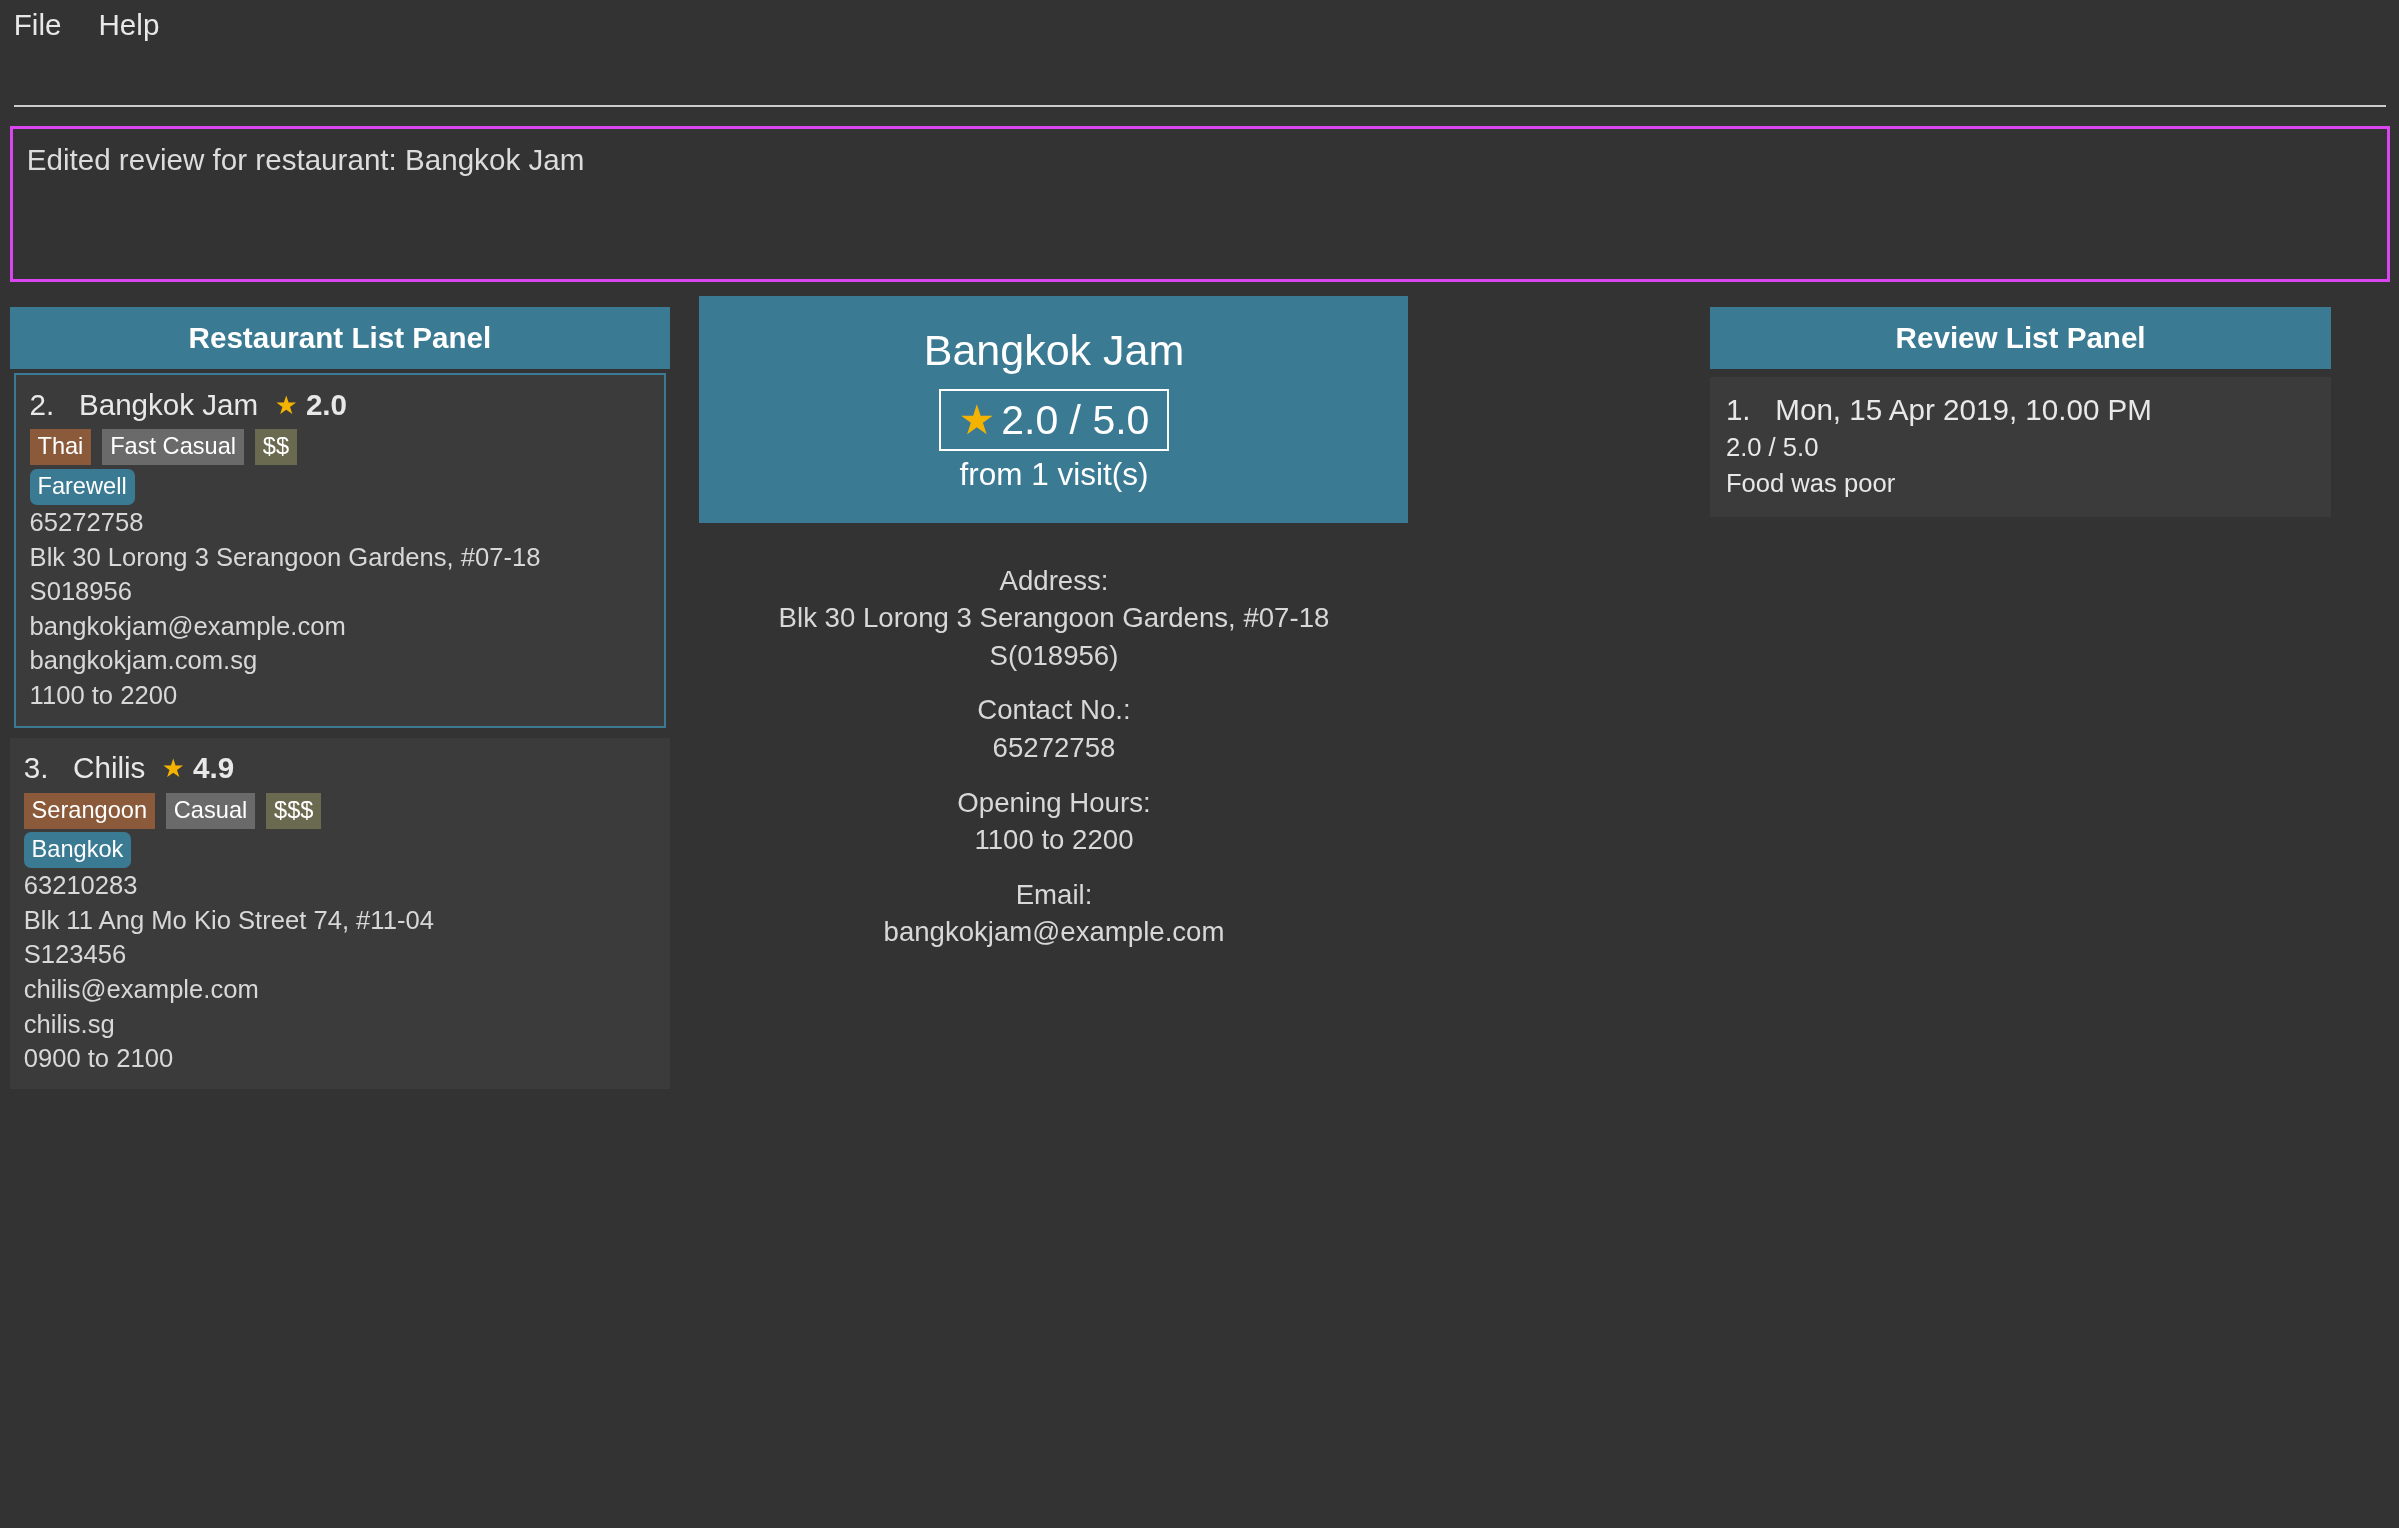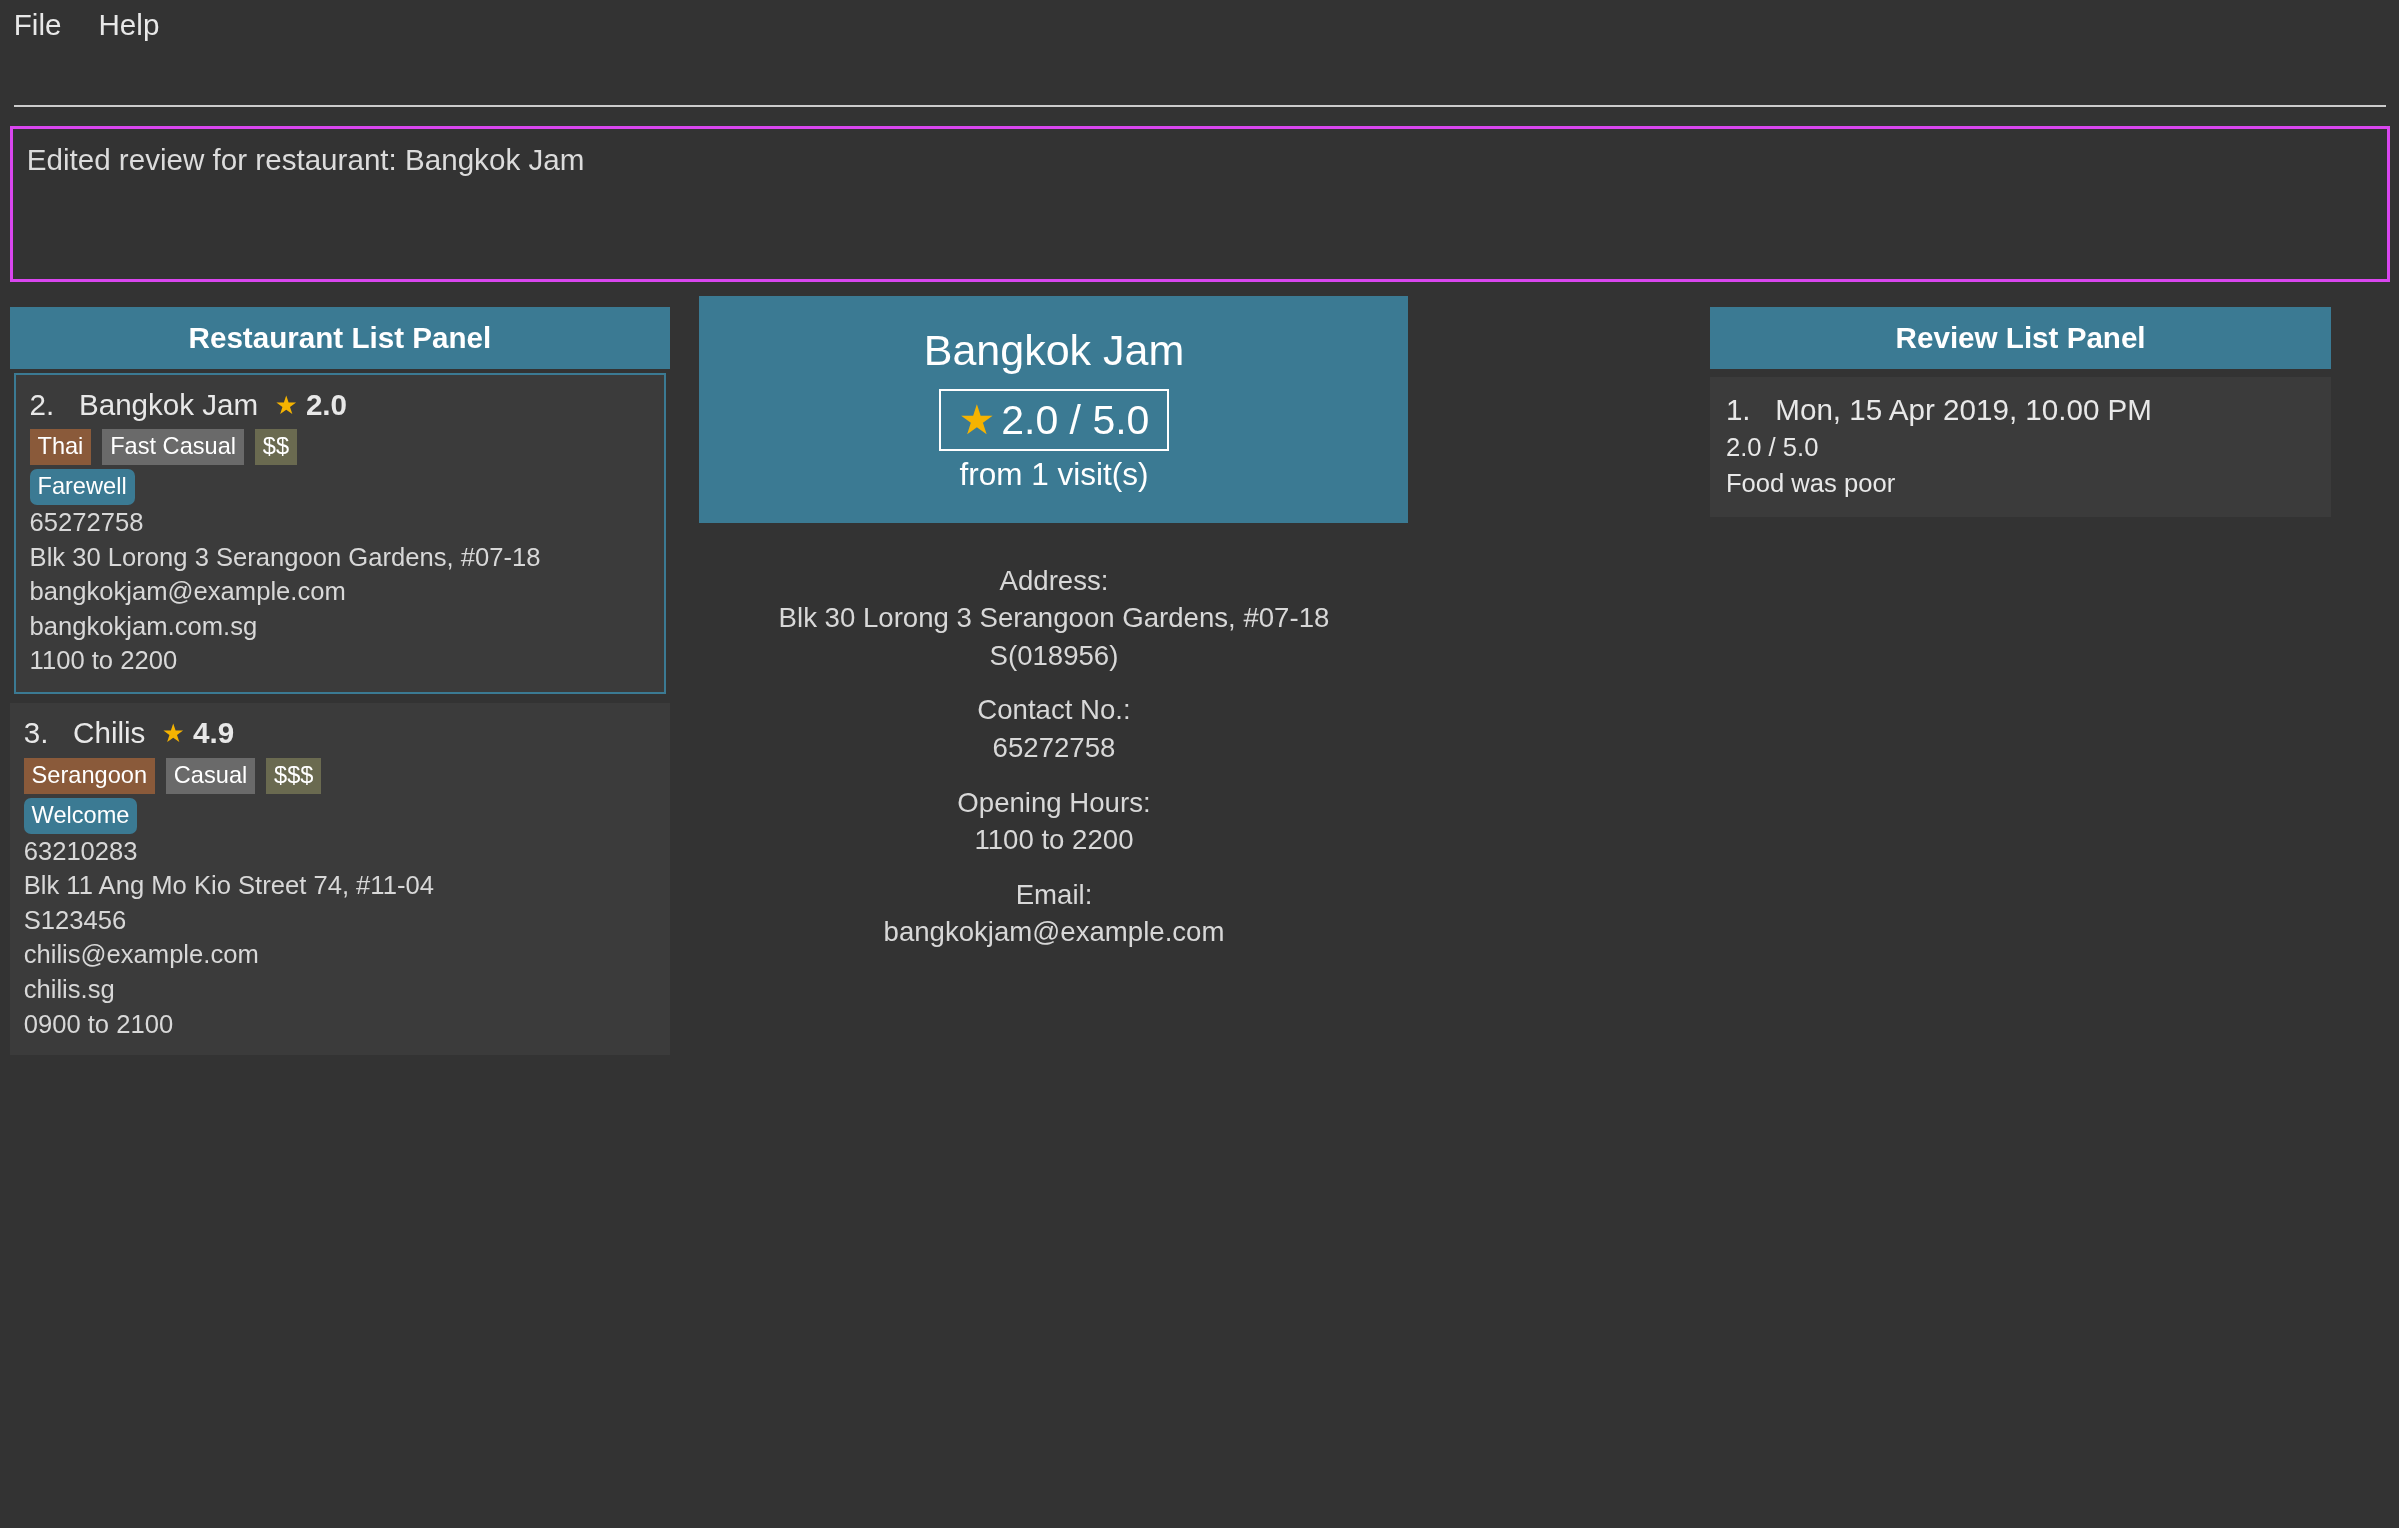--- a/index.html
+++ b/index.html
@@ -186,37 +186,38 @@
           <span class="rating">2.0</span>
         </div>
         <div class="tags">
           <span class="tag cuisine">Thai</span>
           <span class="tag style">Fast Casual</span>
           <span class="tag price">$$</span><br>
           <span class="tag occasion">Farewell</span>
         </div>
         <div class="line">65272758</div>
         <div class="line">Blk 30 Lorong 3 Serangoon Gardens, #07-18</div>
+        <div class="line">S018956</div>
         <div class="line">bangkokjam@example.com</div>
         <div class="line">bangkokjam.com.sg</div>
         <div class="line">1100 to 2200</div>
       </div>
 
       <div class="card">
         <div class="title">
           <span>3.</span>&nbsp;&nbsp;
           <span class="name">Chilis</span>
           &nbsp;<span class="star">★</span>
           <span class="rating">4.9</span>
         </div>
         <div class="tags">
           <span class="tag cuisine">Serangoon</span>
           <span class="tag style">Casual</span>
           <span class="tag price">$$$</span><br>
-          <span class="tag occasion">Welcome</span>
+          <span class="tag occasion">Bangkok</span>
         </div>
         <div class="line">63210283</div>
         <div class="line">Blk 11 Ang Mo Kio Street 74, #11-04</div>
         <div class="line">S123456</div>
         <div class="line">chilis@example.com</div>
         <div class="line">chilis.sg</div>
         <div class="line">0900 to 2100</div>
       </div>
 
     </div>

